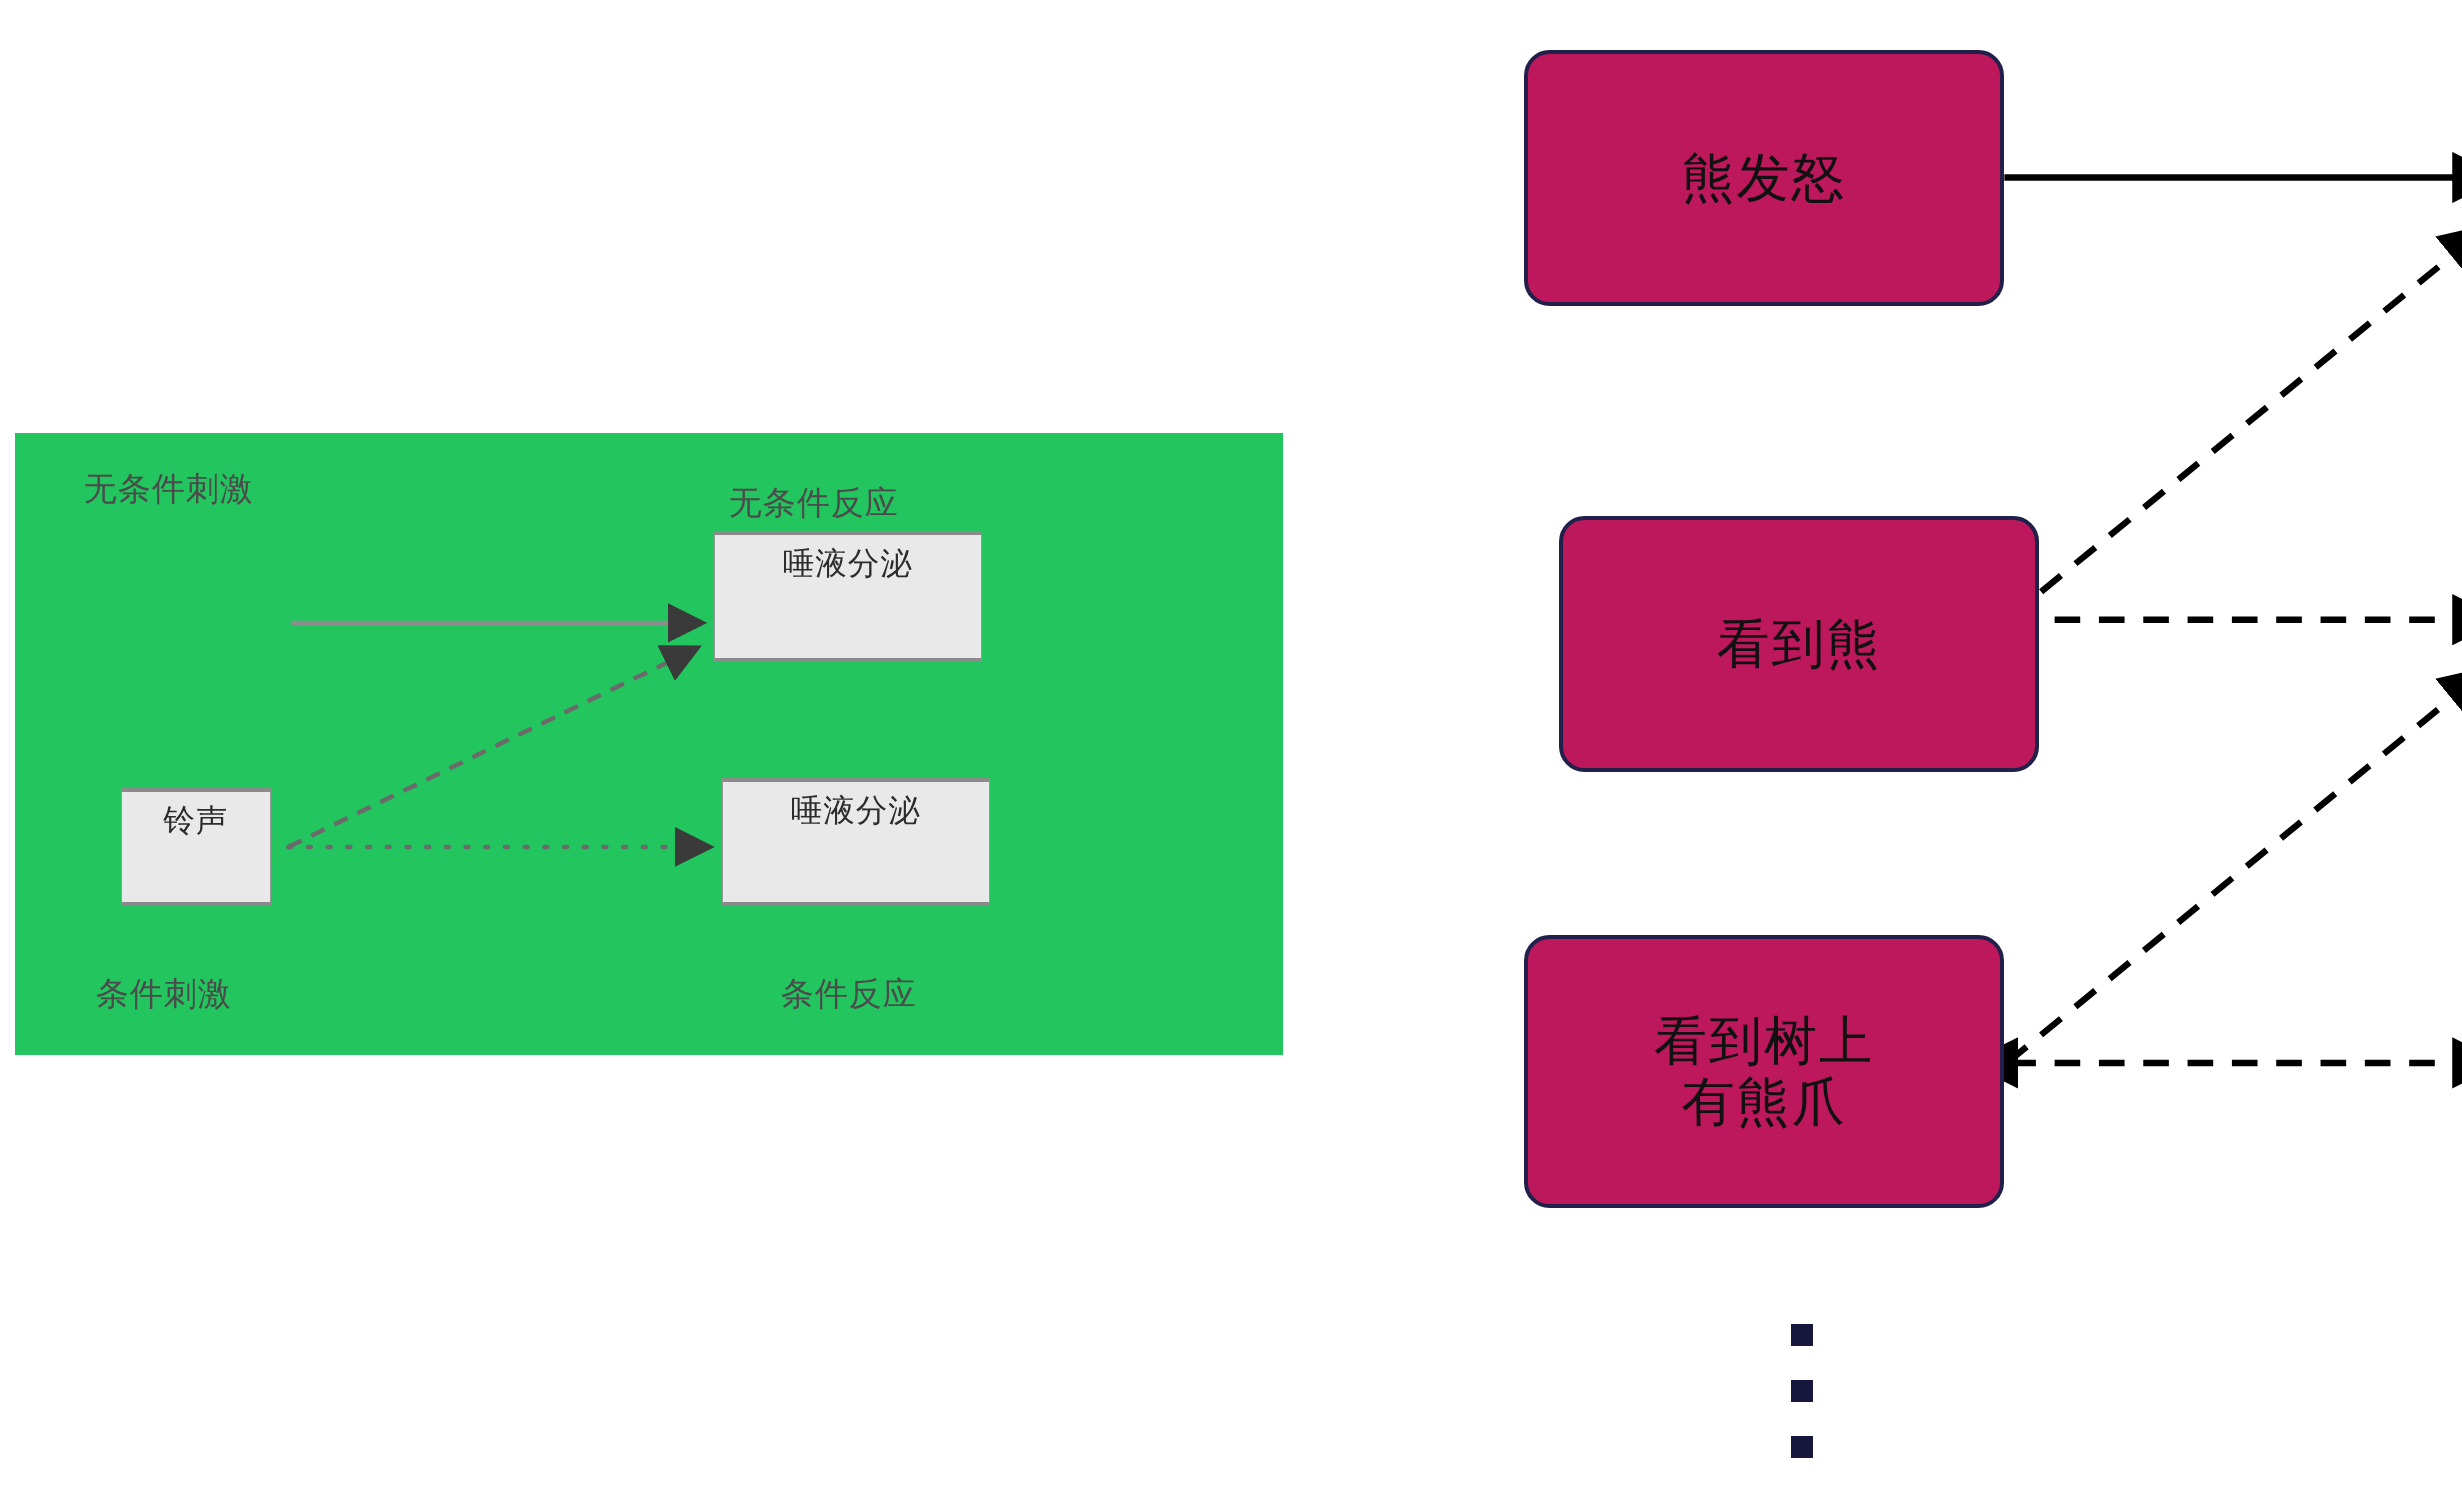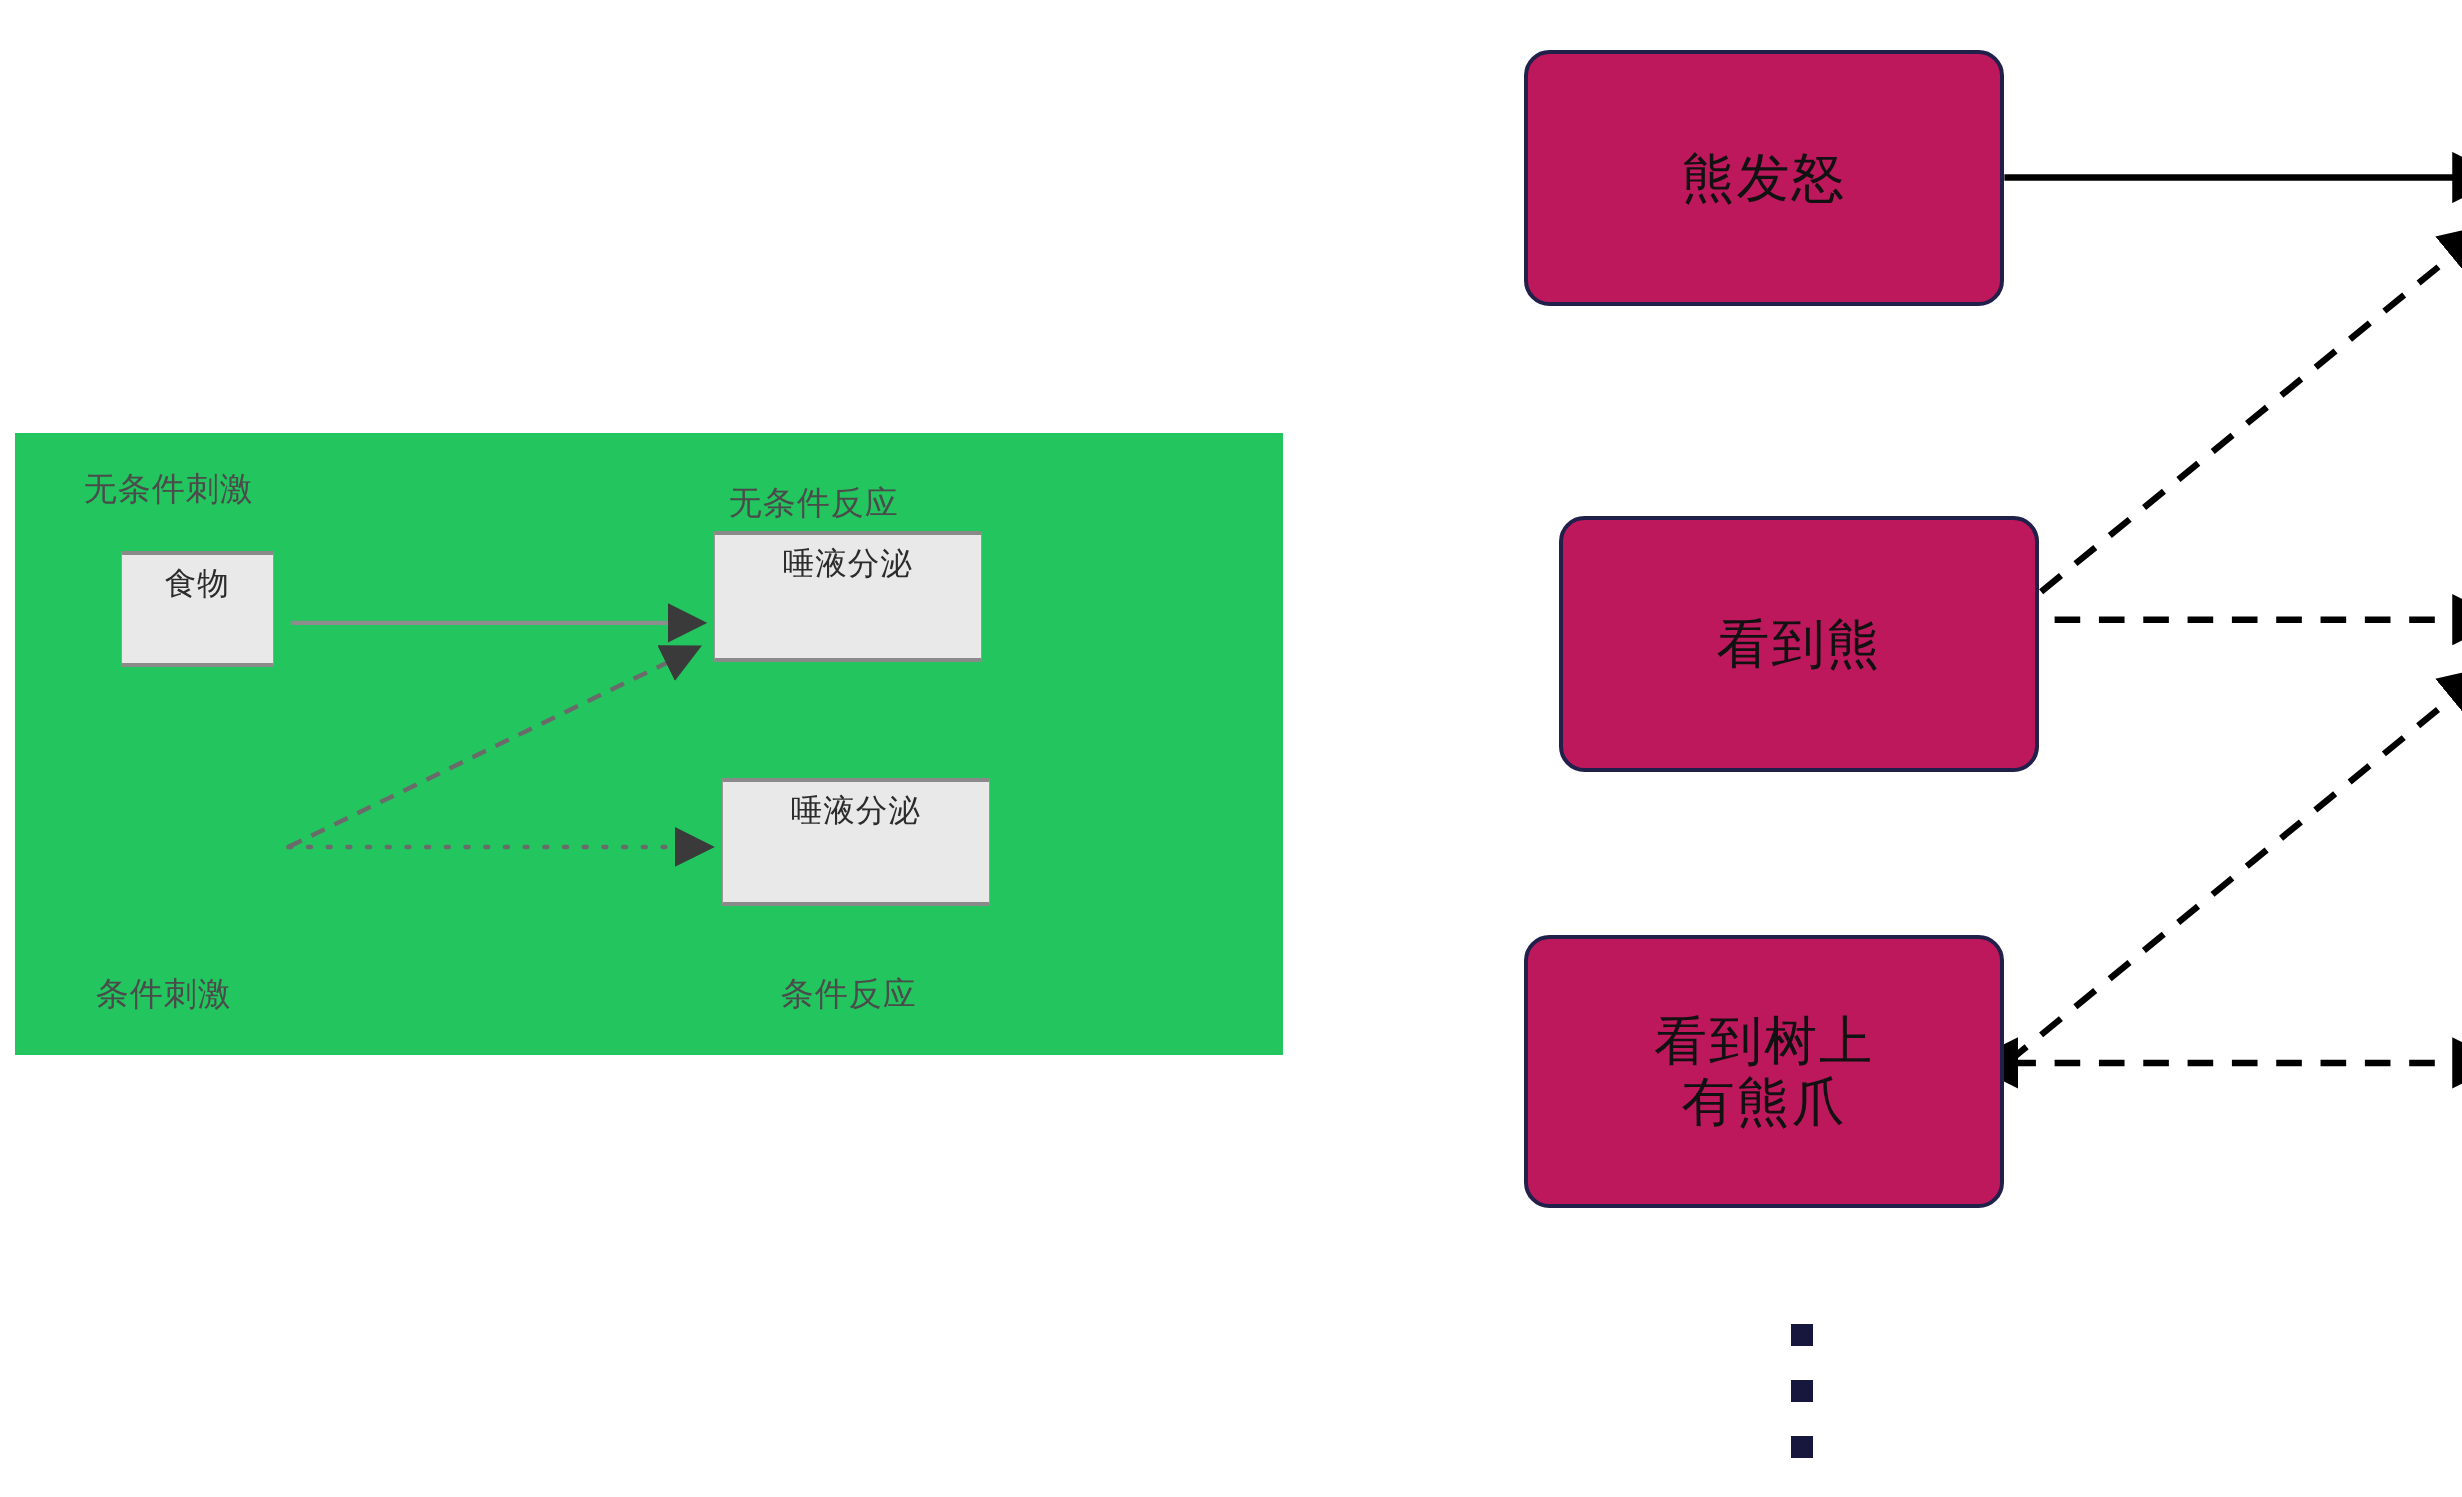--- a/index.html
+++ b/index.html
@@ -84,22 +84,22 @@
         </marker>
       </defs>
 
       <line x1="560" y1="385" x2="1345" y2="385" stroke="#8d8d8d" stroke-width="9" marker-end="url(#pavHead)"></line>
 
       <line x1="555" y1="840" x2="1340" y2="458" stroke="#6a6a6a" stroke-width="9" stroke-dasharray="30 22" marker-end="url(#pavHeadDown)"></line>
 
       <line x1="555" y1="840" x2="1360" y2="840" stroke="#6a6a6a" stroke-width="9" stroke-dasharray="6 34" stroke-linecap="round" marker-end="url(#pavHead)"></line>
     </svg>
 
-    <div class="pav-box pav-box-food">
-      <span>食物</span>
+    <div class="pav-box pav-box-bell">
+      <span>铃声</span>
     </div>
     <div class="pav-box pav-box-sal1">
       <span>唾液分泌</span>
     </div>
     <div class="pav-box pav-box-sal2">
       <span>唾液分泌</span>
     </div>
   </div>
 
   <svg class="rl-svg" viewBox="0 0 6713 3041">

